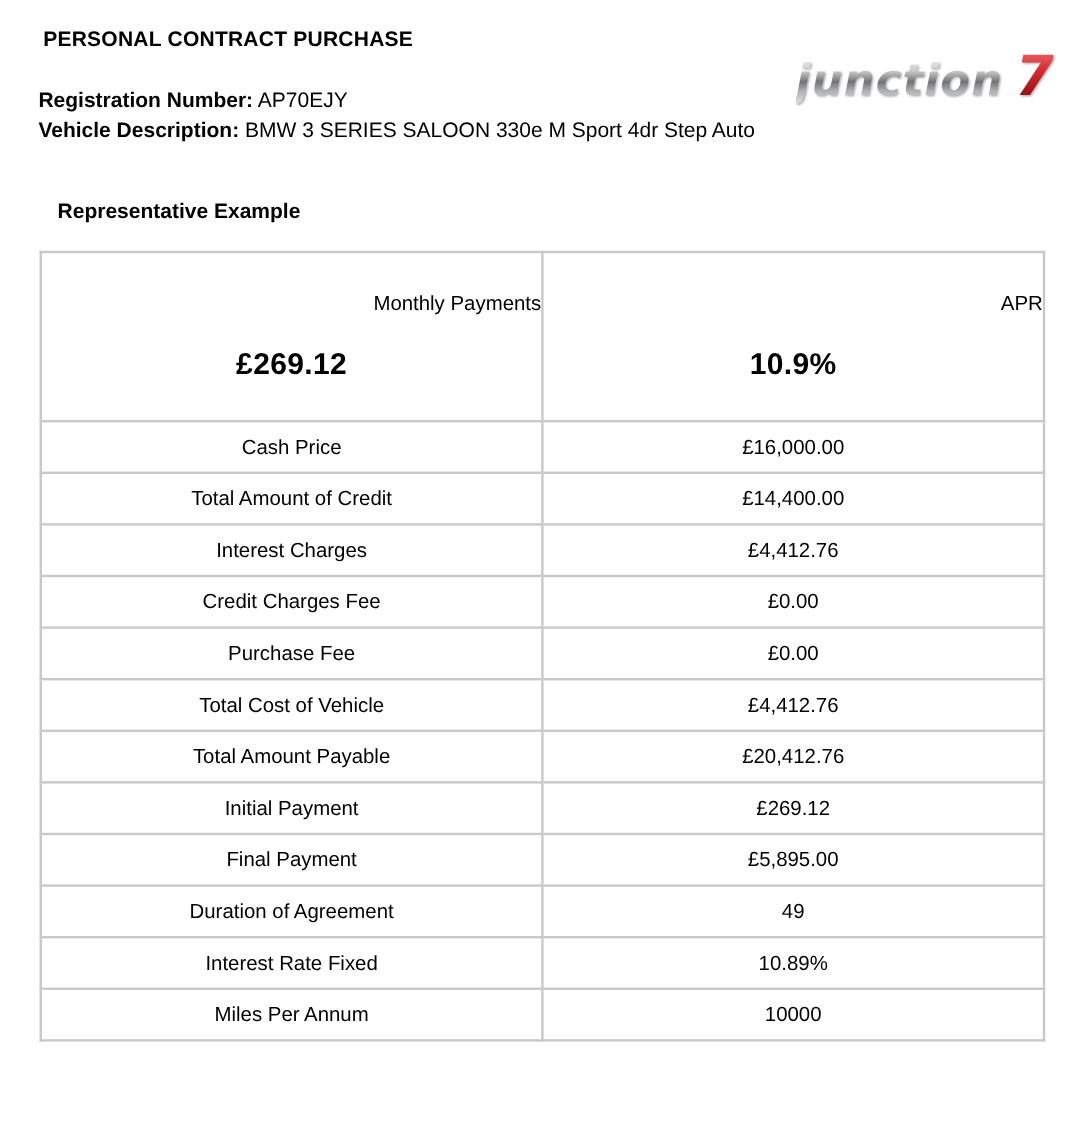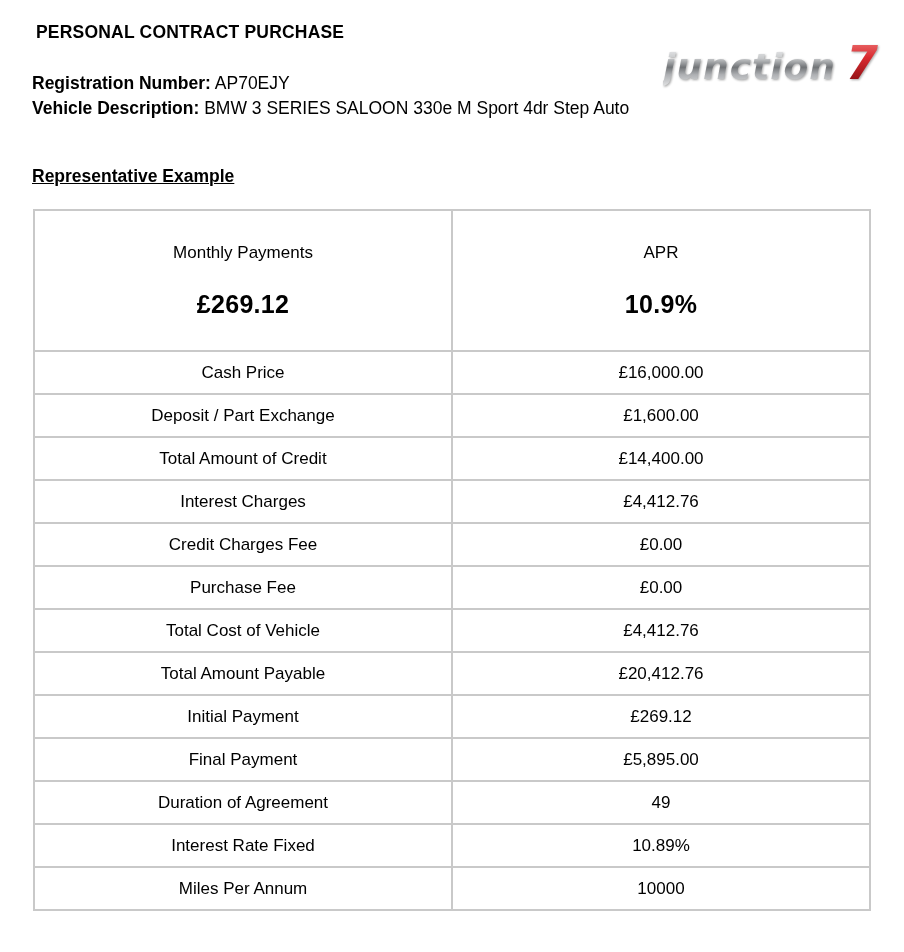--- a/index.html
+++ b/index.html
@@ -38,37 +38,37 @@
     color: #c1272d; -webkit-text-fill-color: transparent;
   }
 
   .info-block {
     position: absolute; top: 71px; left: 32px;
     width: 600px; font-size: 17.5px; line-height: 24.5px;
   }
   .info-label { font-weight: 700; }
 
   .section-heading {
-    position: absolute; top: 166px; left: 32px;
-    font-size: 17.5px; font-weight: 700; text-decoration: underline;
+    position: absolute; top: 166px; left: 48px;
+    font-size: 17.5px; font-weight: 700;
   }
 
   
   .pcp-table {
     position: absolute; top: 209px; left: 33px;
     width: 838px;
     border-collapse: collapse; table-layout: fixed;
   }
   .pcp-table td {
     border: 2px solid #c9c9c9;
     text-align: center; vertical-align: middle;
     font-size: 17px; padding: 0;
   }
   .head-cell { height: 141px; }
-  .head-label { font-size: 17px; }
+  .head-label { font-size: 17px; text-align: right; }
   .head-value { font-size: 25px; font-weight: 700; margin-top: 27px; letter-spacing: 0.3px; }
   .data-row td { height: 43px; margin-top: 43px; }
 </style>
 </head>
 <body>
 
 <div class="page">
 
   <div class="doc-title">PERSONAL CONTRACT PURCHASE</div>
 
@@ -100,24 +100,20 @@
           <div class="head-label">APR</div>
           <div class="head-value">10.9%</div>
         </td>
       </tr>
 
     <tr class="data-row">
       <td><span>Cash Price</span></td>
       <td><span>£16,000.00</span></td>
     </tr>
 
-    <tr class="data-row">
-      <td><span>Deposit / Part Exchange</span></td>
-      <td><span>£1,600.00</span></td>
-    </tr>
 
     <tr class="data-row">
       <td><span>Total Amount of Credit</span></td>
       <td><span>£14,400.00</span></td>
     </tr>
 
     <tr class="data-row">
       <td><span>Interest Charges</span></td>
       <td><span>£4,412.76</span></td>
     </tr>

